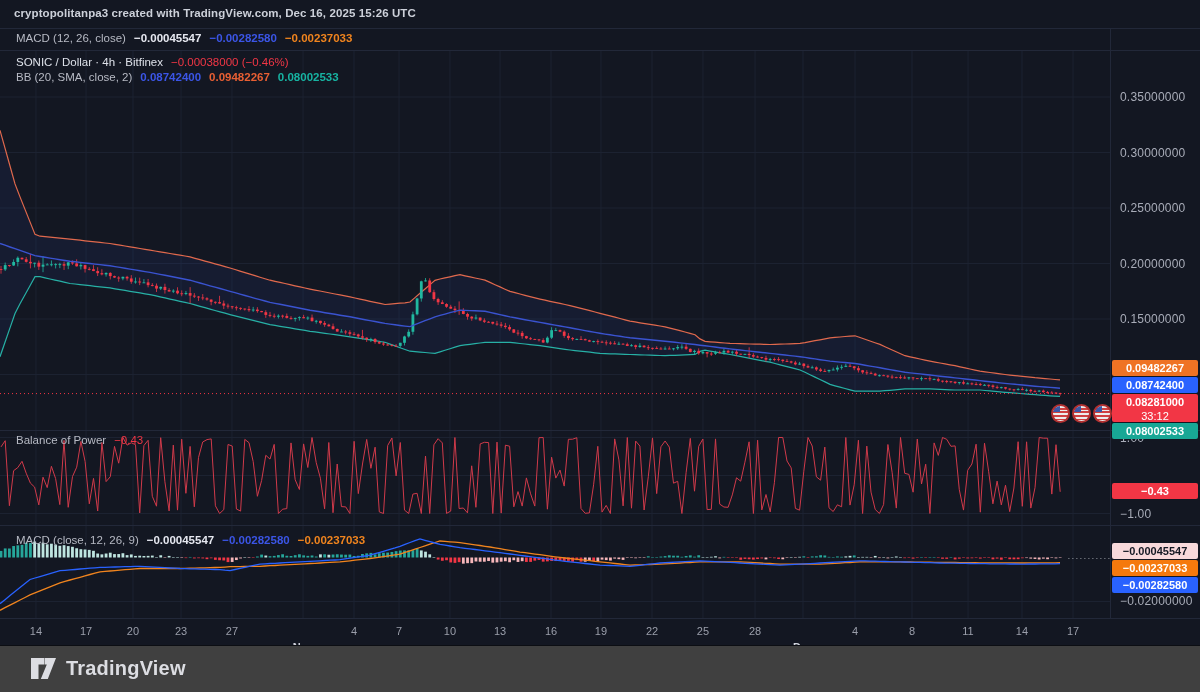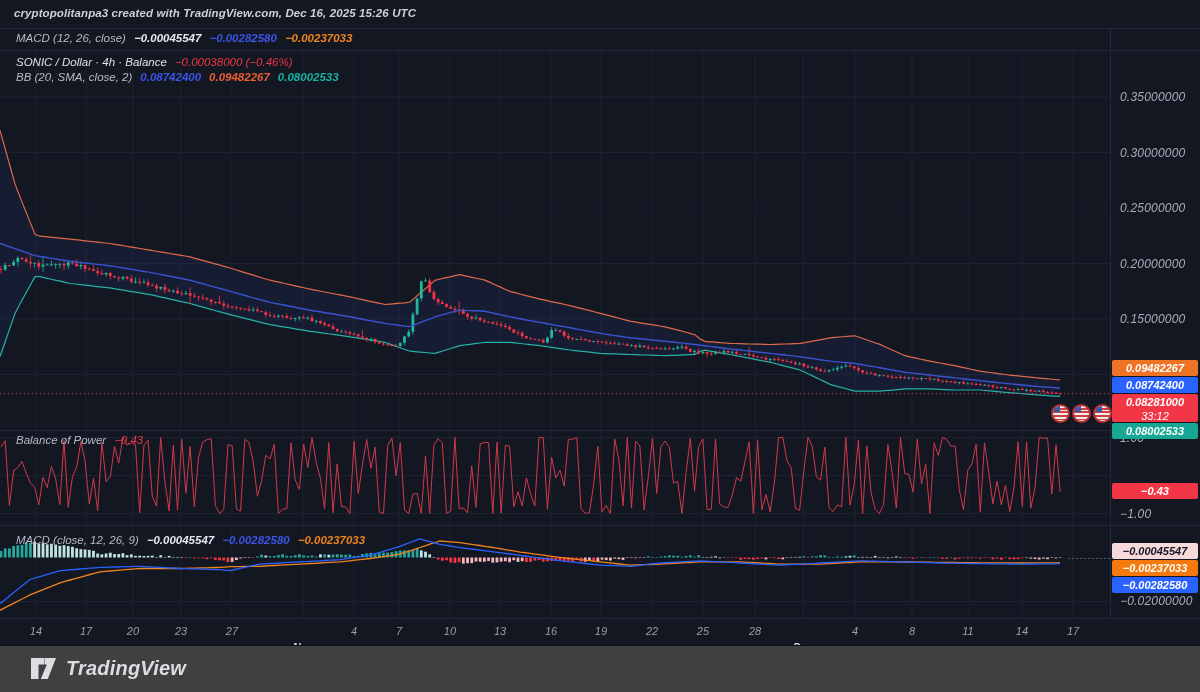--- a/index.html
+++ b/index.html
@@ -1,17 +1,17 @@
 <!DOCTYPE html>
 <html><head>
 <meta charset="utf-8">
 <style>
   html,body{margin:0;padding:0;background:#0d1017;}
   .stage{position:relative;width:1200px;height:692px;background:#131722;overflow:hidden;
-         font-family:"Liberation Sans","DejaVu Sans",sans-serif;font-style:italic;-webkit-font-smoothing:antialiased;}
+         font-family:"Liberation Sans","DejaVu Sans",sans-serif;-webkit-font-smoothing:antialiased;}
   .abs{position:absolute;}
   
   .attribution{left:14px;top:7px;font-size:11.5px;font-weight:600;color:#ccd0d9;letter-spacing:.1px;}
   
   .hsep{left:0;width:1200px;height:1px;background:#20263500;border-top:1px solid #222839;}
   .vsep{top:28px;width:1px;height:590px;background:#222839;}
   
   .legend-row{left:16px;display:flex;align-items:center;gap:8px;font-size:11.5px;white-space:nowrap;pointer-events:none;}
   .lg{color:#b7bac4;}
   .ttl{color:#dde1e9;}
@@ -859,21 +859,21 @@
   <div class="abs vsep" style="left:1110px;"></div>
 
   <div class="abs legend-row" style="top:32px;">
     <span class="lg">MACD (12, 26, close)</span>
     <span class="v-white">−0.00045547</span>
     <span class="v-blue">−0.00282580</span>
     <span class="v-orange">−0.00237033</span>
   </div>
 
   <div class="abs legend-row" style="top:56px;">
-    <span class="ttl">SONIC / Dollar · 4h · Balance</span>
+    <span class="ttl">SONIC / Dollar · 4h · Bitfinex</span>
     <span class="v-red">−0.00038000 (−0.46%)</span>
   </div>
 
   <div class="abs legend-row" style="top:71px;">
     <span class="lg">BB (20, SMA, close, 2)</span>
     <span class="v-blue">0.08742400</span>
     <span class="v-bbup">0.09482267</span>
     <span class="v-teal">0.08002533</span>
   </div>
 

